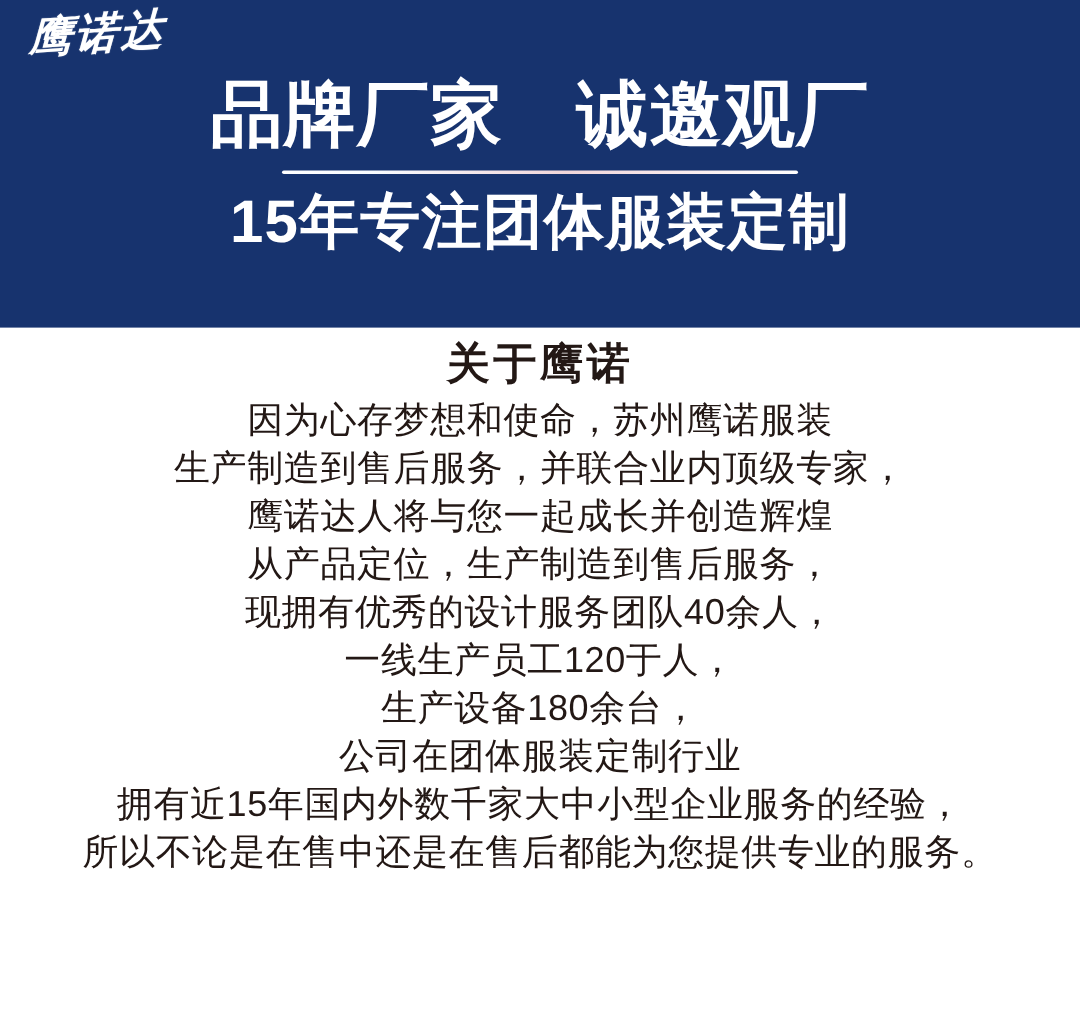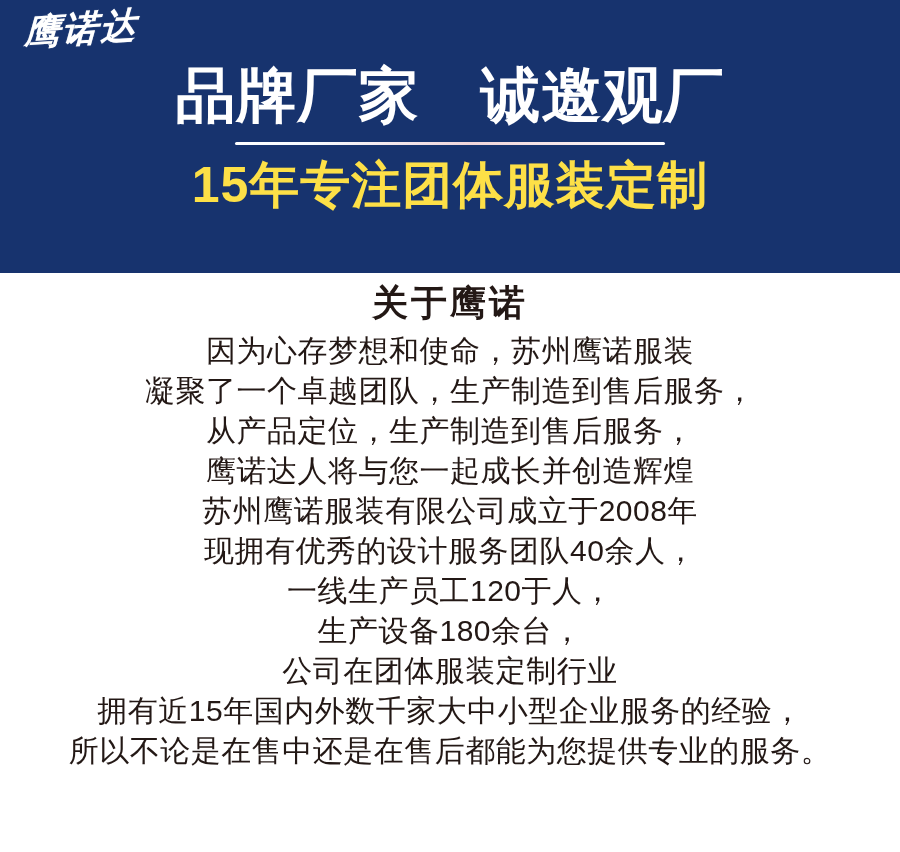--- a/index.html
+++ b/index.html
@@ -53,21 +53,21 @@
     }
     .banner-divider {
       width: 430px;
       height: 3px;
       margin-top: 16px;
       border-radius: 2px;
       background: linear-gradient(to right, #ffffff 0%, #f7fbff 18%, #f0d6da 55%, #ffffff 100%);
     }
     .banner-subtitle {
       margin-top: 15px;
-      color: #fde047;
+      color: #ffffff;
       font-size: 50px;
       line-height: 50px;
       font-weight: bold;
       letter-spacing: 1px;
       white-space: nowrap;
       text-align: right;
     }
 
     
     .about {
@@ -104,24 +104,23 @@
     <div class="brand-logo">鹰诺达</div>
     <h1 class="banner-title">品牌厂家　诚邀观厂</h1>
     <div class="banner-divider"></div>
     <h2 class="banner-subtitle">15年专注团体服装定制</h2>
   </header>
 
   <main class="about">
     <h3 class="about-heading">关于鹰诺</h3>
     <div class="about-body">
       <p class="about-line">因为心存梦想和使命，苏州鹰诺服装</p>
-      <p class="about-line">凝聚了一个卓越团队，生产制造到售后服务，</p>
+      <p class="about-line">生产制造到售后服务，并联合业内顶级专家，</p>
+      <p class="about-line">鹰诺达人将与您一起成长并创造辉煌</p>
       <p class="about-line">从产品定位，生产制造到售后服务，</p>
-      <p class="about-line">鹰诺达人将与您一起成长并创造辉煌</p>
-      <p class="about-line">苏州鹰诺服装有限公司成立于2008年</p>
       <p class="about-line">现拥有优秀的设计服务团队40余人，</p>
       <p class="about-line">一线生产员工120于人，</p>
       <p class="about-line">生产设备180余台，</p>
       <p class="about-line">公司在团体服装定制行业</p>
       <p class="about-line">拥有近15年国内外数千家大中小型企业服务的经验，</p>
       <p class="about-line">所以不论是在售中还是在售后都能为您提供专业的服务。</p>
     </div>
   </main>
 
 </div>

